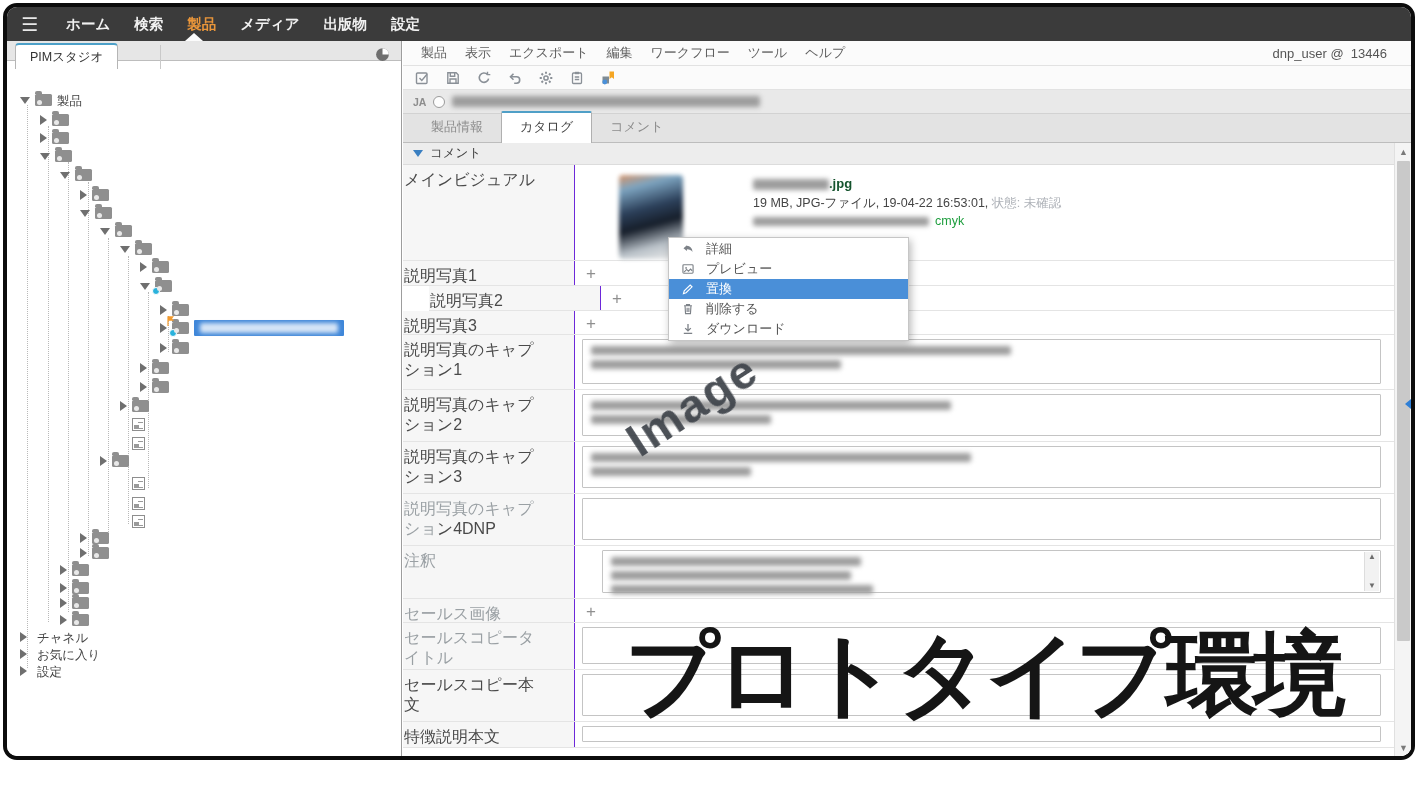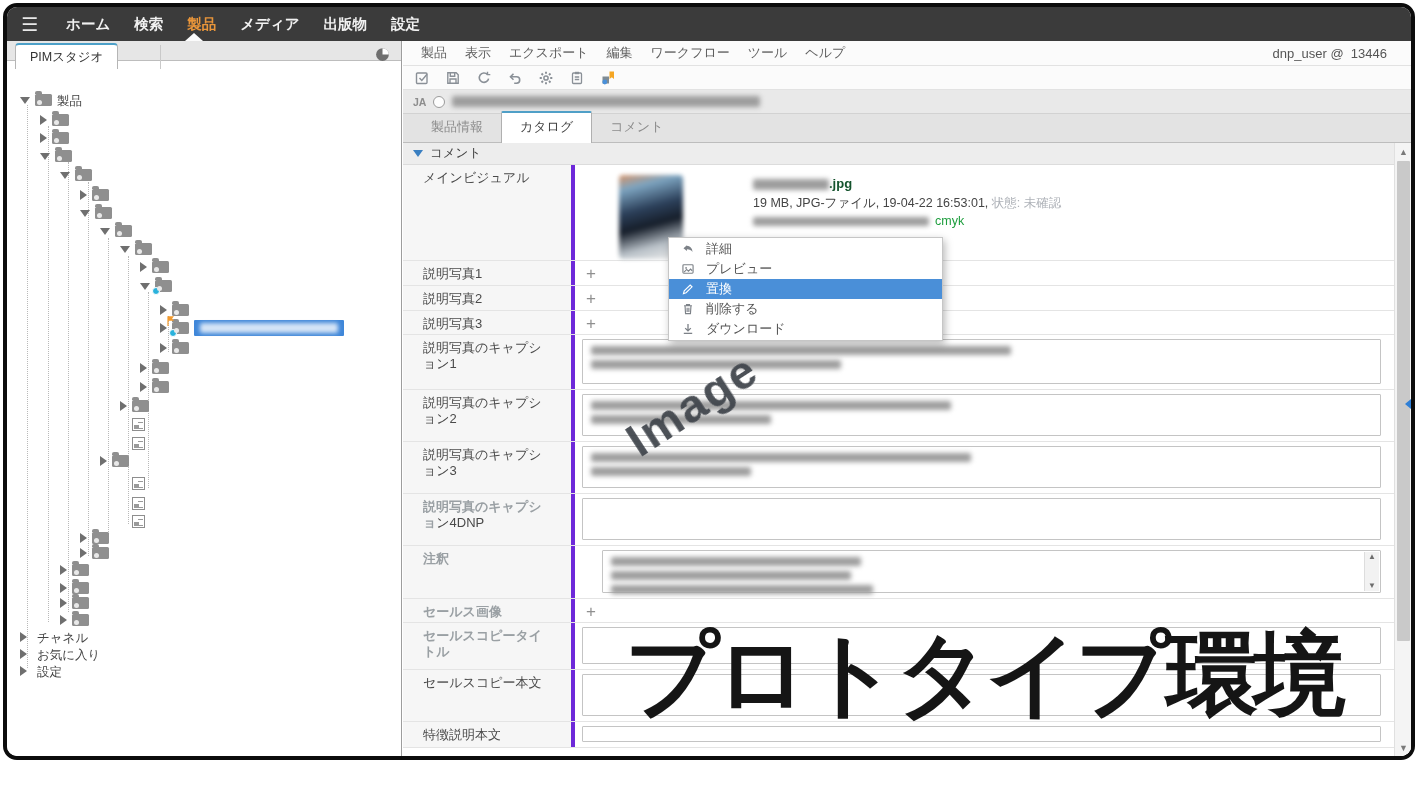--- a/index.html
+++ b/index.html
@@ -68,43 +68,43 @@
   .tab.active{background:#fff;color:#444;border:1px solid #b0b0b0;border-bottom:none;border-top:2px solid #4f9fc7;
     border-radius:2px 2px 0 0;margin-bottom:-1px;padding-bottom:7px;}
   .section-hd{height:22px;background:#ededed;border-bottom:1px solid #dcdcdc;display:flex;align-items:center;
     gap:7px;padding:0 10px;flex:none;}
   .sec-tri{width:0;height:0;border-left:5px solid transparent;border-right:5px solid transparent;border-top:7px solid #3a7fc1;}
   .sec-title{font-size:12.5px;color:#444;}
 
   
   .form{flex:1;position:relative;overflow:hidden;background:#fff;}
   .frow{display:flex;border-bottom:1px solid #e4e4e4;}
-  .fl{width:172px;flex:none;background:#f6f6f6;border-right:4px solid #6d28d9;padding:5px 26px 4px 20px;
-    font-size:13px;line-height:1.25;}
-  .fl .lbl.dark{color:#4a4a4a;} .fl .lbl.gray{color:#9aa0a4;font-weight:bold;} .fl .lbl2{color:#4a4a4a;}
+  .fl{width:172px;flex:none;background:#f6f6f6;border-right:1px solid #6d28d9;padding:5px 26px 4px 1px;
+    font-size:16px;line-height:1.25;}
+  .fl .lbl.dark{color:#4a4a4a;} .fl .lbl.gray{color:#9aa0a4;} .fl .lbl2{color:#4a4a4a;}
   .fc{flex:1;position:relative;padding:4px 30px 4px 7px;}
   .plus{font-size:17px;color:#8f8f8f;line-height:14px;cursor:pointer;display:inline-block;padding:2px 4px;}
   .input-box{border:1px solid #c4c4c4;background:#fff;border-radius:1px;width:100%;height:100%;
     padding:6px 8px;position:relative;}
   .line-chips{display:flex;flex-direction:column;gap:5px;}
   .chip{display:inline-block;height:9px;border-radius:2px;background:#9d9d9d;filter:blur(2.4px);vertical-align:middle;}
   .mini-scroll{position:absolute;right:1px;top:1px;bottom:1px;width:15px;background:#f2f2f2;border-left:1px solid #ddd;
     display:flex;flex-direction:column;justify-content:space-between;align-items:center;padding:1px 0;}
   .ms-arrow{font-size:8px;color:#6d6d6d;cursor:pointer;line-height:1;}
 
   
   .thumb{position:absolute;left:44px;top:10px;width:64px;height:84px;border-radius:4px;overflow:hidden;
     background:linear-gradient(165deg,#d8956a 0%,#7da4c0 16%,#2c405a 40%,#161e2a 58%,#b9c1c8 80%,#f0f0ef 100%);
     filter:blur(2px);}
   .media-info{position:absolute;left:178px;top:10px;font-size:12.5px;color:#454545;line-height:1.45;}
   .fname{font-weight:bold;color:#14532d;font-size:13px;}
   .status{color:#aeb2b8;} .cmyk{color:#1e9e3e;}
 
   
-  .ctx{position:absolute;left:661px;top:230px;width:275px;background:#fff;border:1px solid #c6c6c6;z-index:30;
+  .ctx{position:absolute;left:661px;top:230px;width:241px;background:#fff;border:1px solid #c6c6c6;z-index:30;
     box-shadow:2px 3px 8px rgba(0,0,0,.28);padding:1px 0;}
   .ctx-item{height:20px;display:flex;align-items:center;gap:11px;padding:0 11px;font-size:13px;color:#555;cursor:pointer;}
   .ctx-item .cicn{width:15px;height:15px;color:#7d8288;display:flex;align-items:center;justify-content:center;}
   .ctx-item .cicn svg{width:14px;height:14px;}
   .ctx-item.active{background:#4a8fd8;color:#fff;}
   .ctx-item.active .cicn{color:#fff;}
   .ctx-tip{position:absolute;left:822px;top:296px;width:66px;height:30px;background:rgba(246,246,246,.92);
     border:1px solid #dcdcdc;z-index:29;display:flex;align-items:center;justify-content:center;
     font-size:15px;color:#bdbdbd;}
 
@@ -452,21 +452,21 @@
               <div><span class="chip" style="width: 76px; height: 11px;"></span><span class="fname">.jpg</span></div>
               <div><span>19 MB, JPG-ファイル, 19-04-22 16:53:01, </span><span class="status">状態: 未確認</span></div>
               <div><span class="chip" style="width: 176px; margin-right: 6px;"></span><span class="cmyk">cmyk</span></div>
             </div>
           </div>
         </div>
         <div class="frow" style="height: 25px;">
           <div class="fl"><span class="lbl dark">説明写真1</span></div>
           <div class="fc"><span class="plus">+</span></div>
         </div>
-        <div class="frow" style="height: 25px;">
+        <div class="frow" style="height: 25px; margin-left: 26px;">
           <div class="fl"><span class="lbl dark">説明写真2</span></div>
           <div class="fc"><span class="plus">+</span></div>
         </div>
         <div class="frow" style="height: 24px;">
           <div class="fl"><span class="lbl dark">説明写真3</span></div>
           <div class="fc"><span class="plus">+</span></div>
         </div>
         <div class="frow" style="height: 55px;">
           <div class="fl"><span class="lbl dark">説明写真のキャプション1</span></div>
           <div class="fc">

